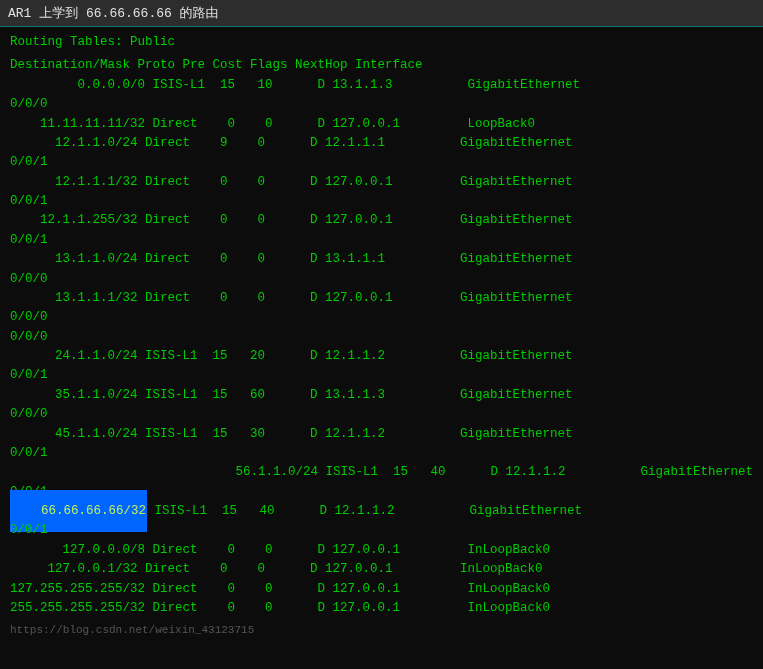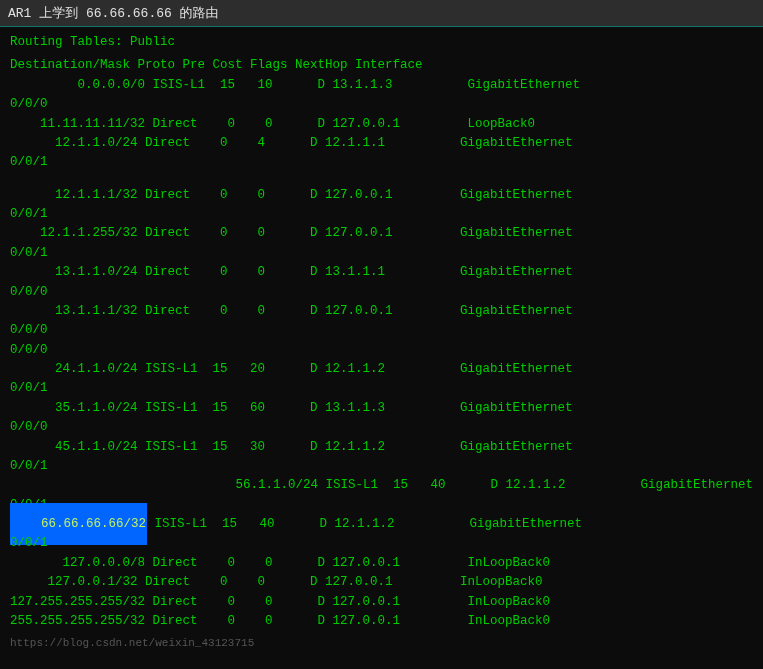--- a/index.html
+++ b/index.html
@@ -49,25 +49,25 @@
   </div>
   <div id="routes-container">
   <div>
         <div style="white-space: pre;">         0.0.0.0/0 ISIS-L1  15   10      D 13.1.1.3          GigabitEthernet</div>
         <div style="white-space: pre;">0/0/0</div>
       </div>
       <div>
         <div style="white-space: pre;">    11.11.11.11/32 Direct    0    0      D 127.0.0.1         LoopBack0</div>
       </div>
       <div>
-        <div style="white-space: pre;">      12.1.1.0/24 Direct    0    4      D 12.1.1.1          GigabitEthernet</div>
+        <div style="white-space: pre;">      12.1.1.0/24 Direct    9    0      D 12.1.1.1          GigabitEthernet</div>
         <div style="white-space: pre;">0/0/1</div>
       </div>
       <div>
-        <div style="white-space: pre; margin-top: 13px;">      12.1.1.1/32 Direct    0    0      D 127.0.0.1         GigabitEthernet</div>
+        <div style="white-space: pre;">      12.1.1.1/32 Direct    0    0      D 127.0.0.1         GigabitEthernet</div>
         <div style="white-space: pre;">0/0/1</div>
       </div>
       <div>
         <div style="white-space: pre;">    12.1.1.255/32 Direct    0    0      D 127.0.0.1         GigabitEthernet</div>
         <div style="white-space: pre;">0/0/1</div>
       </div>
       <div>
         <div style="white-space: pre;">      13.1.1.0/24 Direct    0    0      D 13.1.1.1          GigabitEthernet</div>
         <div style="white-space: pre;">0/0/0</div>
       </div>

